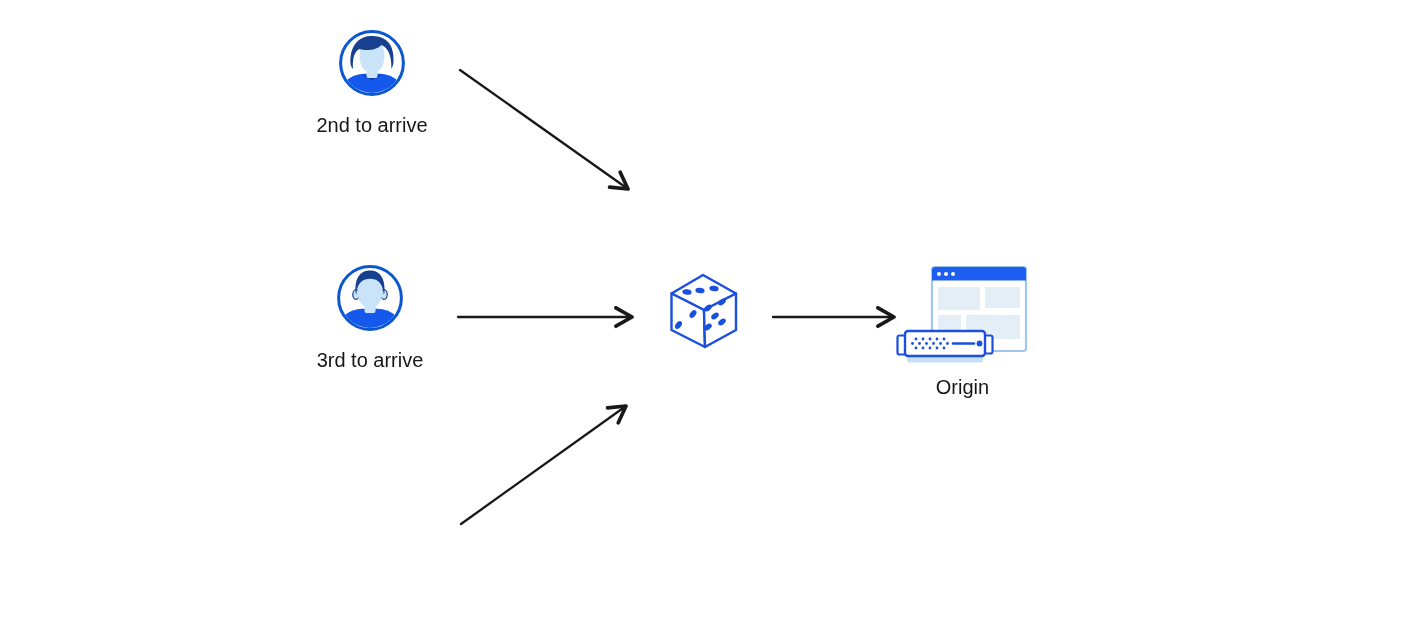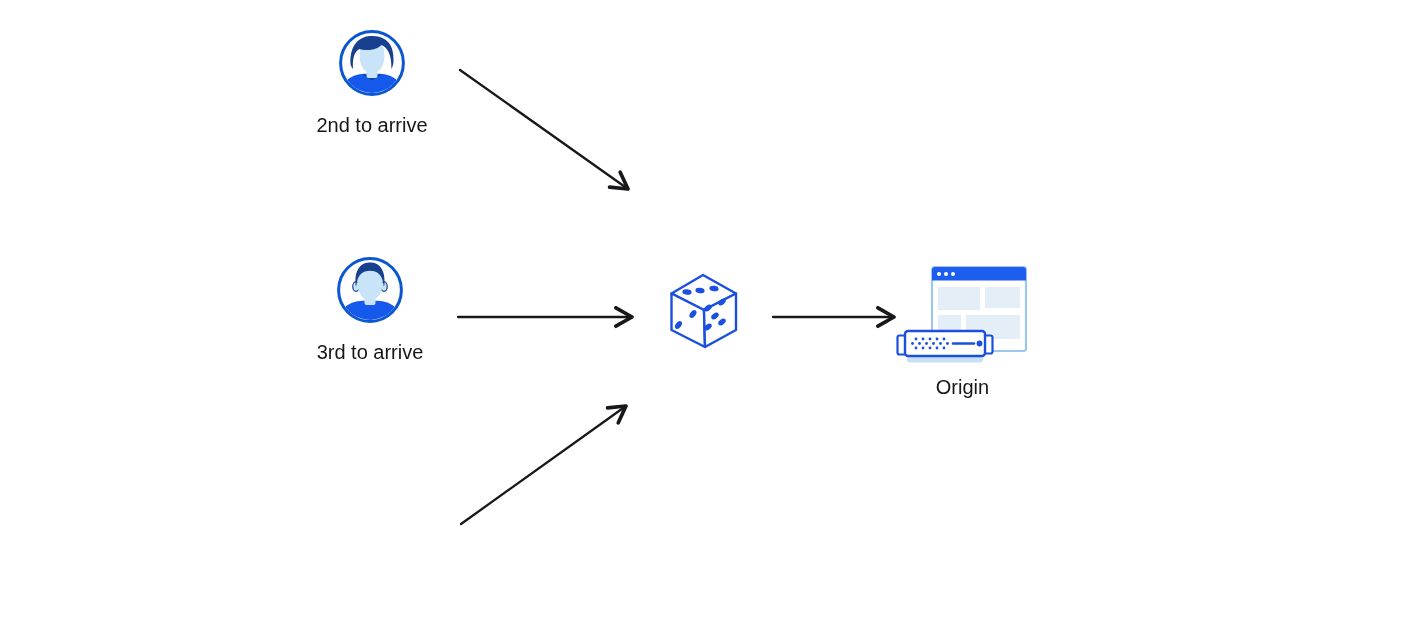--- a/index.html
+++ b/index.html
@@ -11,21 +11,21 @@
   .node{position:absolute;}
   .visitor{width:160px;display:flex;flex-direction:column;align-items:center;}
   .visitor .avatar{width:68px;height:68px;display:block;}
   .node-label{
     font-size:20px;line-height:24px;color:#17171a;margin-top:16px;
     white-space:nowrap;text-align:center;
   }
   .origin-group{width:135px;display:flex;flex-direction:column;align-items:center;}
   .origin-group .node-label{margin-top:5px;}
   #node-visitor-2nd{left:292px;top:29px;}
-  #node-visitor-3rd{left:290px;top:256px;}
+  #node-visitor-3rd{left:290px;top:264px;}
   #node-visitor-1st{left:290px;top:485px;}
   #node-dice{left:667px;top:271px;}
   #node-origin{left:895px;top:260px;}
 </style>
 </head>
 <body>
 
 <div class="canvas">
 
   <svg class="arrows-layer" width="1405" height="633" viewBox="0 0 1405 633">

